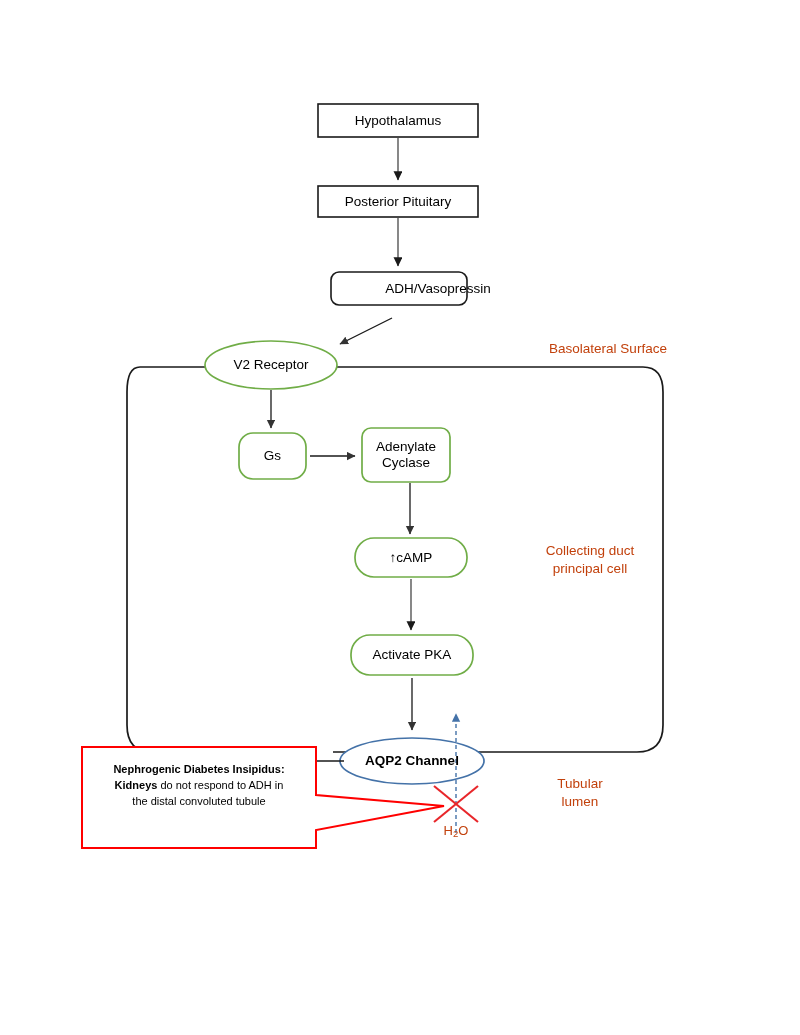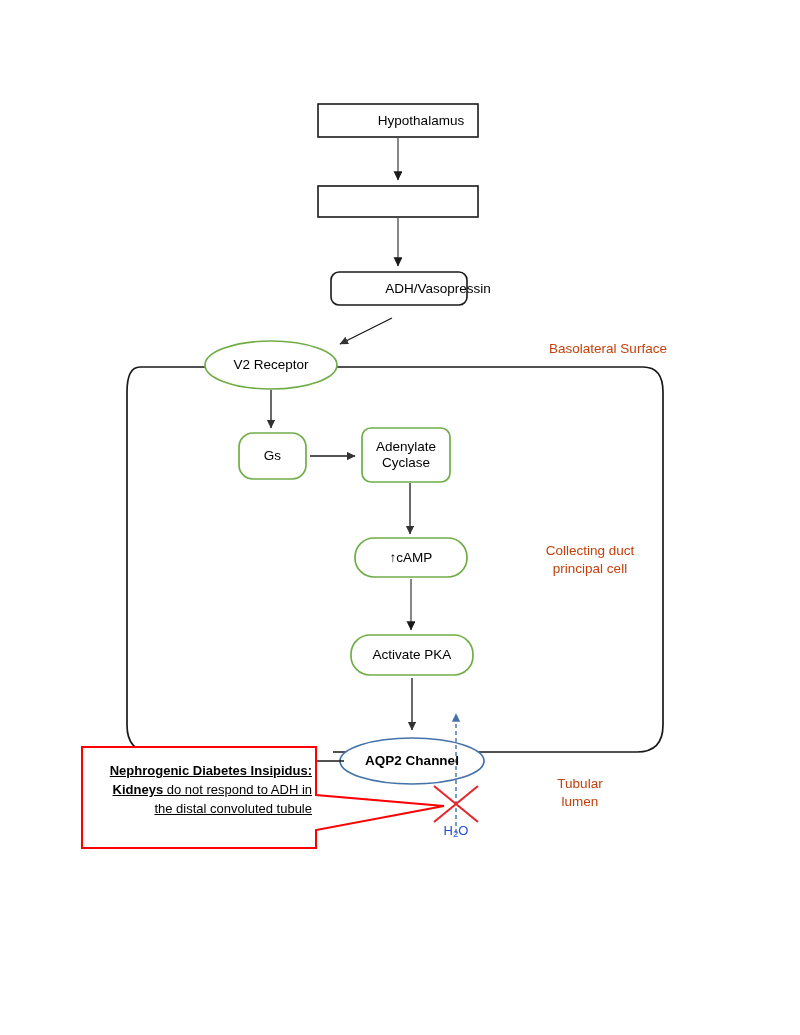--- a/index.html
+++ b/index.html
@@ -40,37 +40,36 @@
   .plain-label {
     position: absolute;
     text-align: center;
     line-height: 1.32;
     font-size: 13.5px;
     color: #c2410c;
     white-space: pre-line;
   }
   .callout-text {
     position: absolute;
-    text-align: right;
+    text-align: center;
     line-height: 1.45;
-    font-size: 13px;
+    font-size: 11px;
     color: #000000;
-    text-decoration: underline;
   }
   .callout-text .bold-line {
     font-weight: bold;
   }
   .callout-text .kidneys {
     font-weight: bold;
     color: #000000;
   }
   .water-label {
     position: absolute;
     font-size: 13px;
-    color: #1d4ed8;
+    color: #c2410c;
     text-align: center;
   }
   .water-label sub {
     font-size: 9.5px;
     vertical-align: baseline;
     position: relative;
     top: 2px;
   }
 </style>
 </head>
@@ -145,22 +144,23 @@
     <path d="M 82 747
              L 316 747
              L 316 795
              L 444 806
              L 316 830
              L 316 848
              L 82 848
              Z" fill="#ffffff" stroke="#FF0000" stroke-width="2.0" stroke-linejoin="miter"></path>
   </svg>
 
-  <div class="node-label" style="left:318px; top:104px; width:160px; height:33px;padding-left:23px;">Hypothalamus</div>
+  <div class="node-label" style="left:318px; top:104px; width:160px; height:33px;">Hypothalamus</div>
 
+  <div class="node-label" style="left:318px; top:186px; width:160px; height:31px;">Posterior Pituitary</div>
 
   <div class="node-label" style="left:331px; top:272px; width:136px; height:33px;margin-left:39px;">ADH/Vasopressin</div>
 
   <div class="node-label" style="left:205px; top:341px; width:132px; height:48px;">V2 Receptor</div>
 
   <div class="node-label" style="left:239px; top:433px; width:67px; height:46px;">Gs</div>
 
   <div class="node-label" style="left:362px; top:428px; width:88px; height:54px;">Adenylate
 Cyclase</div>
 

